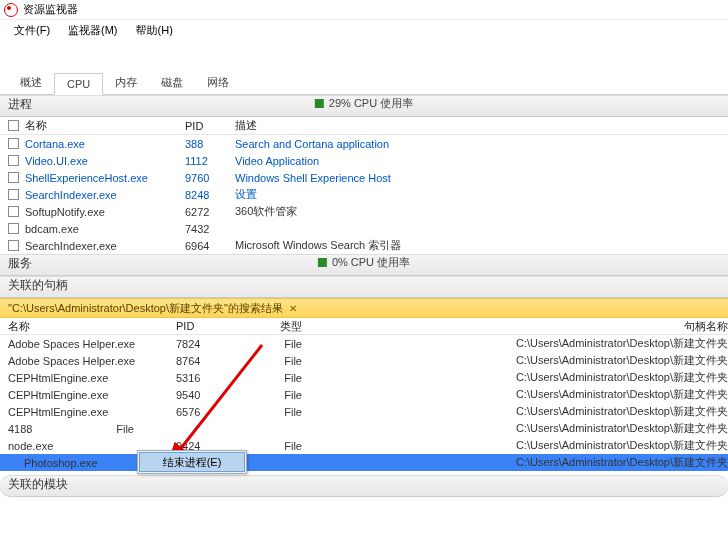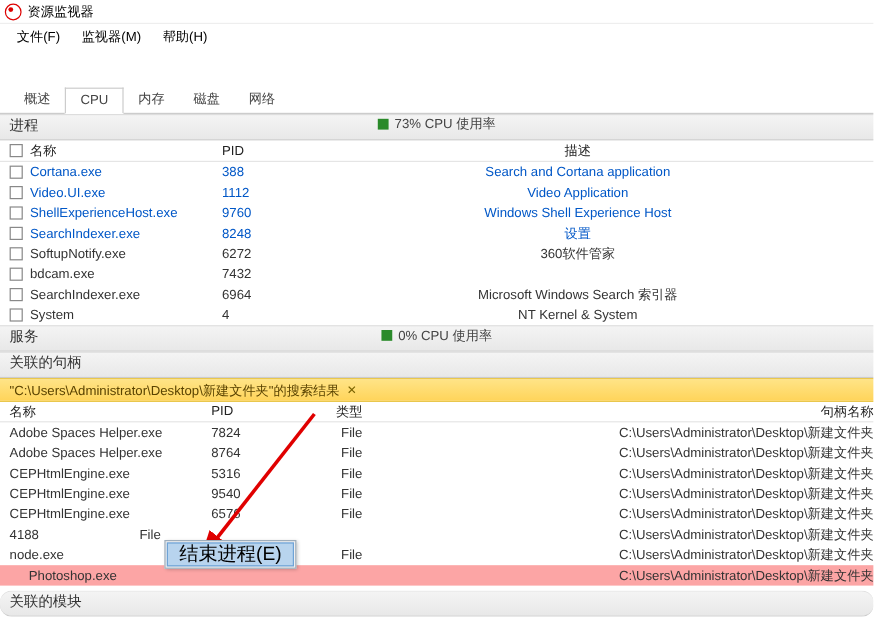--- a/index.html
+++ b/index.html
@@ -122,21 +122,21 @@
   .list .row { color: #333; }
   .chk {
     width: 11px; height: 11px;
     border: 1px solid #888;
     margin-right: 6px;
     flex-shrink: 0;
     background: #fff;
   }
   .col-name { width: 160px; }
   .col-pid  { width: 50px; }
-  .col-desc { flex: 1; text-align: center; }
+  .col-desc { flex: 1; }
   .blue-link { color: #0057c7; }
 
   
   .search-bar {
     height: 20px;
     background: linear-gradient(#ffe487, #ffd45a);
     border-top: 1px solid #e9c74d;
     border-bottom: 1px solid #e9c74d;
     display: flex;
     align-items: center;
@@ -162,41 +162,41 @@
   }
   .handles .header-row {
     border-bottom: 1px solid #e5e5e5;
     color: #222;
   }
   .hcol-name { width: 168px; }
   .hcol-pid  { width: 46px; }
   .hcol-type { width: 80px; text-align: right; }
   .hcol-hname{ flex: 1; text-align: right; }
   .handles .row.selected {
-    background: #fca5a5;
+    background: #3b82f6;
     padding-left: 24px;
   }
 
   
   .context-menu {
     position: absolute;
     left: 137px;
     top: 450px;
     width: 110px;
     background: #f0f0f0;
     border: 1px solid #9faebc;
     box-shadow: 1px 1px 3px rgba(0,0,0,0.25);
     z-index: 50;
   }
   .context-menu .mi {
     height: 20px;
     display: flex;
     align-items: center;
     justify-content: center;
-    font-size: 16px;
+    font-size: 11px;
     background: #b8d4ee;
     border: 1px solid #6fa3d6;
     margin: 1px;
   }
 
   
   .arrow-svg {
     position: absolute;
     left: 0; top: 0;
     pointer-events: none;
@@ -222,21 +222,21 @@
   <div class="tab active">CPU</div>
   <div class="tab">内存</div>
   <div class="tab">磁盘</div>
   <div class="tab">网络</div>
 </div>
 
 <div class="section-header">
   <span class="title">进程</span>
   <span class="status">
     <span class="sq"></span>
-    <span>73% CPU 使用率</span>
+    <span>29% CPU 使用率</span>
   </span>
 </div>
 
 <div class="list" id="proc-list">
   <div class="header-row">
     <span class="chk"></span>
     <span class="col-name">名称</span>
     <span class="col-pid">PID</span>
     <span class="col-desc">描述</span>
   </div>
@@ -273,26 +273,20 @@
     <div class="row">
       <span class="chk"></span>
       <span class="col-name ">bdcam.exe</span>
       <span class="col-pid ">7432</span>
     </div>
     <div class="row">
       <span class="chk"></span>
       <span class="col-name ">SearchIndexer.exe</span>
       <span class="col-pid ">6964</span>
       <span class="col-desc ">Microsoft Windows Search 索引器</span>
-    </div>
-    <div class="row">
-      <span class="chk"></span>
-      <span class="col-name ">System</span>
-      <span class="col-pid ">4</span>
-      <span class="col-desc ">NT Kernel &amp; System</span>
     </div>
   </div>
 
 <div class="section-header">
   <span class="title">服务</span>
   <span class="status">
     <span class="sq"></span>
     <span>0% CPU 使用率</span>
   </span>
 </div>

